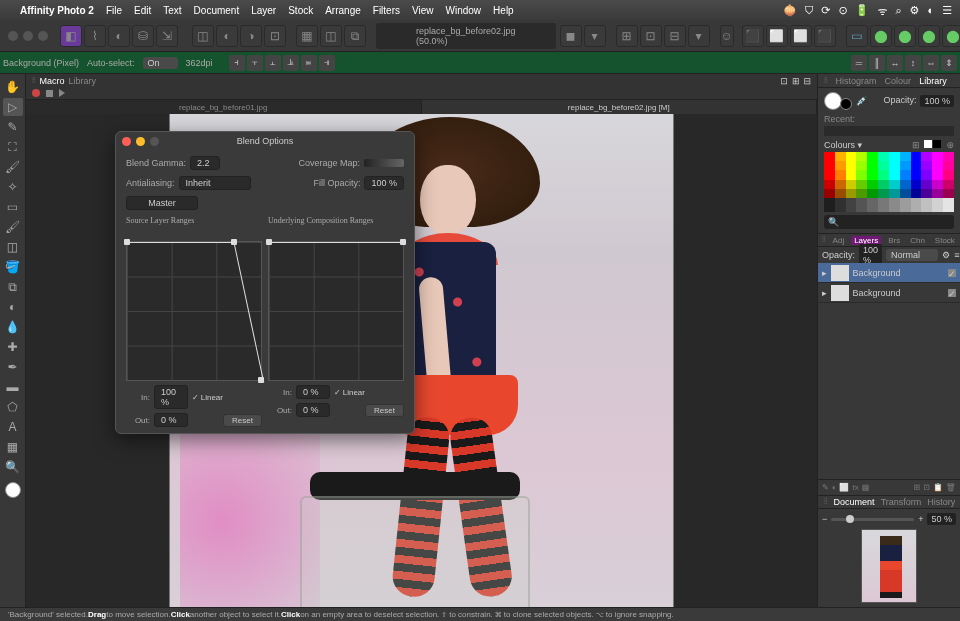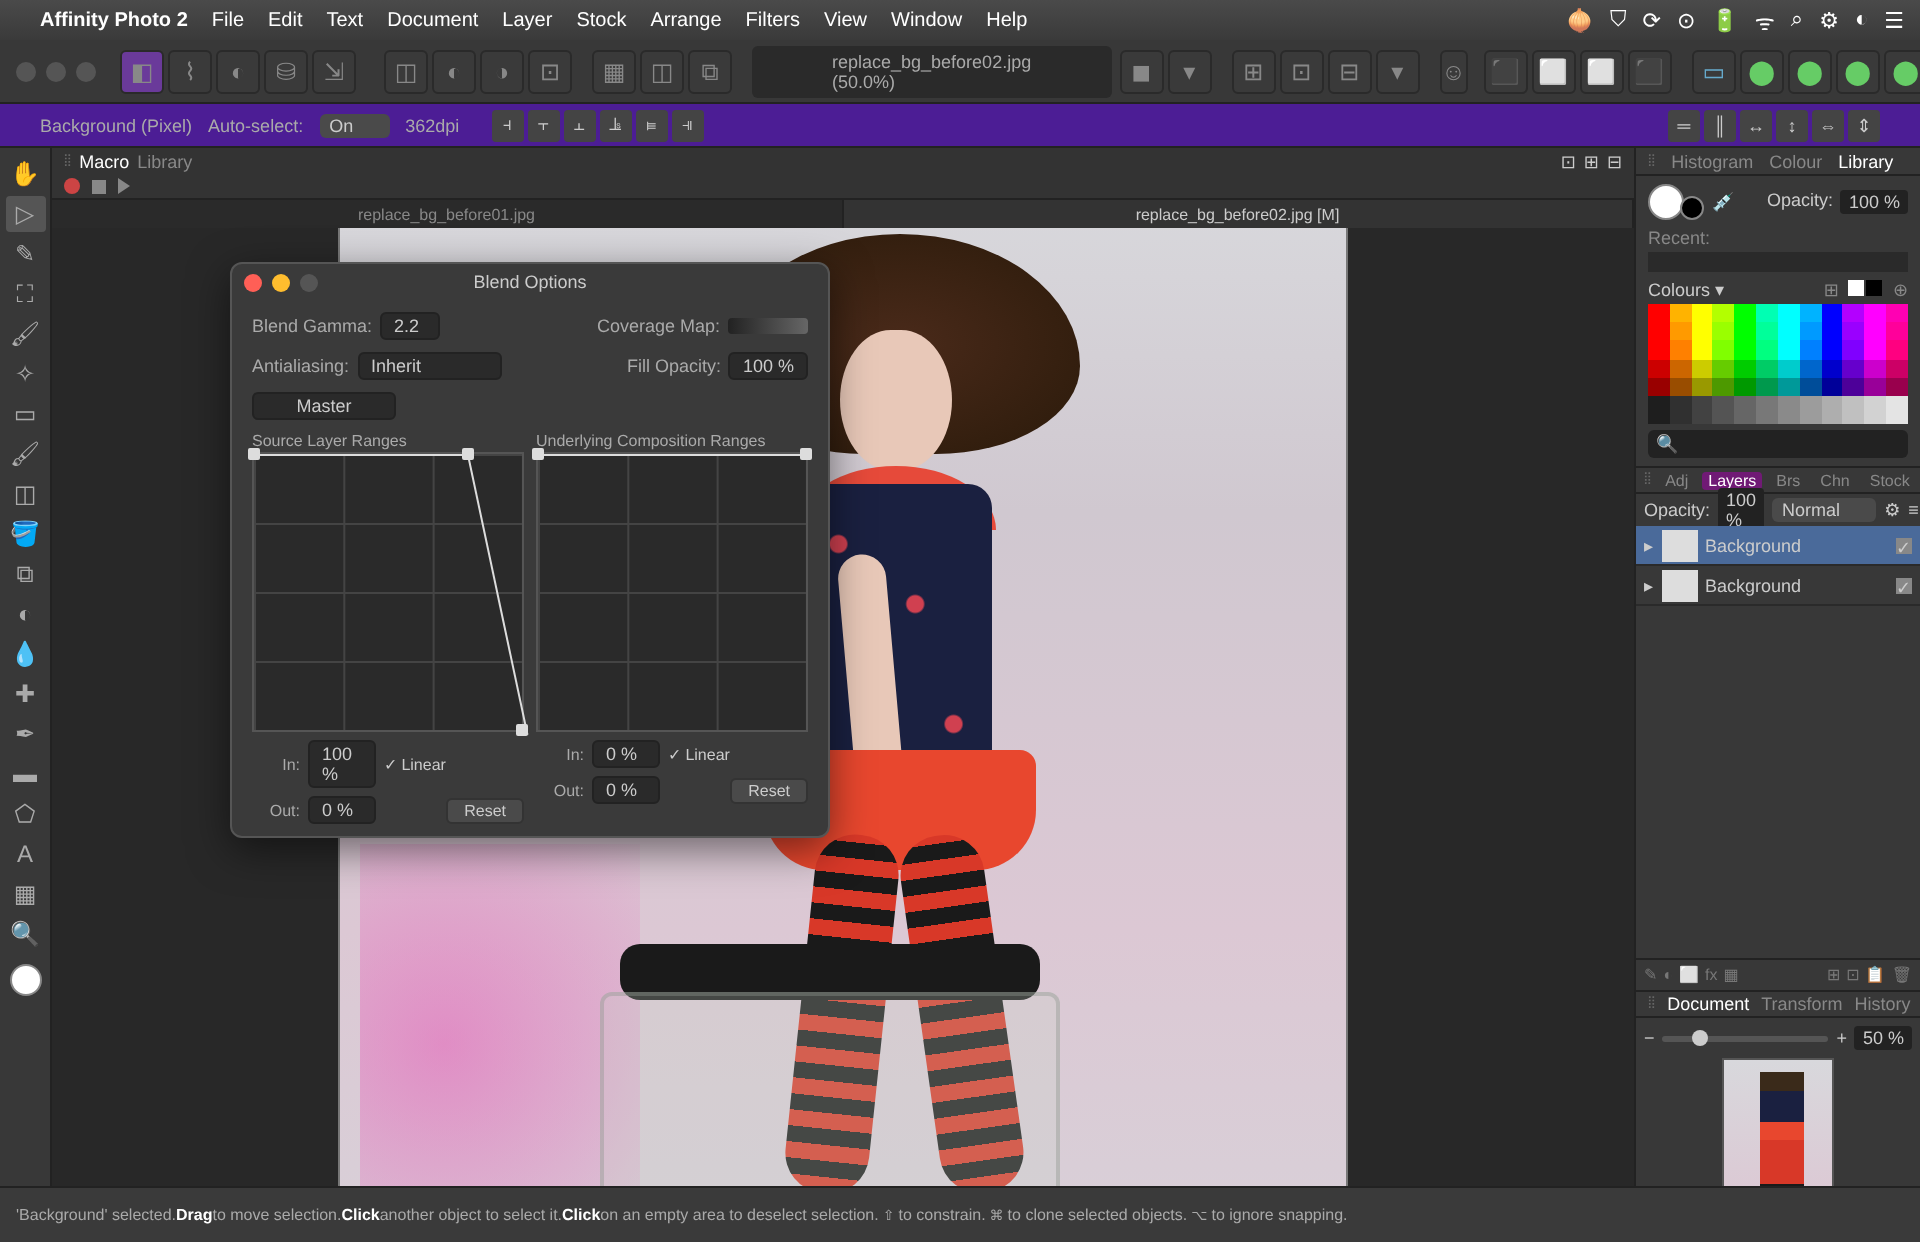--- a/index.html
+++ b/index.html
@@ -10,21 +10,21 @@
 .menubar-item{cursor:pointer;}
 .app-name{font-weight:600;}
 .mac-icons{display:flex;gap:8px;font-size:11px;}
 .toolbar{height:32px;background:#383838;border-bottom:1px solid #222;display:flex;align-items:center;padding:0 8px;gap:4px;}
 .traffic-lights{display:flex;gap:5px;margin-right:8px;}
 .traffic-light{width:10px;height:10px;border-radius:50%;background:#555;}
 .toolbar-btn{width:22px;height:22px;background:#3a3a3a;border:1px solid #2a2a2a;border-radius:3px;display:flex;align-items:center;justify-content:center;cursor:pointer;font-size:12px;color:#888;}
 .toolbar-btn.active{background:#6a3a9a;}
 .toolbar-group{display:flex;gap:2px;margin-right:6px;}
 .doc-title{background:#2a2a2a;padding:3px 40px;border-radius:3px;margin:0 auto;color:#aaa;font-size:9px;}
-.context-toolbar{height:22px;background:#4c1d95;border-bottom:1px solid #222;display:flex;align-items:center;padding:0 20px;gap:8px;font-size:9px;}
+.context-toolbar{height:22px;background:#14532d;border-bottom:1px solid #222;display:flex;align-items:center;padding:0 3px;gap:8px;font-size:9px;}
 .ctx-label{color:#aaa;}
 .ctx-select{background:#4a4a4a;color:#ccc;padding:1px 18px 1px 5px;border-radius:3px;border:none;font-size:9px;position:relative;}
 .ctx-icon-group{display:flex;gap:2px;margin-left:8px;}
 .ctx-icon{width:16px;height:16px;background:#444;border-radius:2px;display:flex;align-items:center;justify-content:center;font-size:9px;cursor:pointer;}
 .main{display:flex;height:calc(100% - 74px - 14px);}
 .left-tools{width:26px;background:#383838;border-right:1px solid #222;display:flex;flex-direction:column;align-items:center;padding-top:4px;gap:2px;}
 .tool{width:20px;height:18px;display:flex;align-items:center;justify-content:center;cursor:pointer;font-size:12px;color:#aaa;border-radius:2px;}
 .tool.active{background:#555;}
 .color-swatch{width:16px;height:16px;border-radius:50%;background:#fff;border:1px solid #888;margin-top:4px;}
 .center-area{flex:1;display:flex;flex-direction:column;position:relative;}
@@ -98,30 +98,30 @@
 .dlg-lights{position:absolute;left:6px;display:flex;gap:5px;}
 .dlg-light{width:9px;height:9px;border-radius:50%;}
 .dlg-body{padding:6px 10px;}
 .dlg-row{display:flex;align-items:center;gap:6px;margin-bottom:6px;font-size:9px;}
 .dlg-row label{color:#aaa;text-align:right;}
 .dlg-row.split{justify-content:space-between;}
 .dlg-input{background:#2a2a2a;color:#ccc;padding:1px 6px;border-radius:3px;border:1px solid #222;font-size:9px;}
 .dlg-select{width:72px;}
 .graphs{display:flex;gap:6px;margin-top:4px;}
 .graph-col{flex:1;}
-.graph-label{font-size:8px;color:#aaa;margin-bottom:1px;}
+.graph-label{font-size:8px;color:#aaa;margin-bottom:16px;font-family:Liberation Serif, serif;}
 .graph{height:140px;background:#2a2a2a;border:1px solid #555;position:relative;}
 .graph-grid{position:absolute;inset:0;background-image:linear-gradient(#444 1px,transparent 1px),linear-gradient(90deg,#444 1px,transparent 1px);background-size:33.33% 25%;}
 .node{position:absolute;width:6px;height:6px;background:#ddd;border-radius:1px;transform:translate(-50%,-50%);}
 .curve-line{position:absolute;background:#ddd;height:1px;transform-origin:left center;}
 .io-row{display:flex;align-items:center;gap:4px;margin-top:4px;font-size:8px;}
 .io-row label{width:24px;text-align:right;color:#aaa;}
 .reset-btn{background:#4a4a4a;padding:1px 8px;border-radius:3px;border:1px solid #333;color:#ccc;font-size:8px;cursor:pointer;}
 .linear-cb{display:flex;align-items:center;gap:2px;}
-.status-bar{position:absolute;bottom:0;left:0;right:0;height:28px;background:#3a3a3a;display:flex;align-items:center;padding:0 8px;font-size:8px;color:#aaa;border-top:1px solid #222;}
+.status-bar{position:absolute;bottom:0;left:0;right:0;height:14px;background:#3a3a3a;display:flex;align-items:center;padding:0 8px;font-size:8px;color:#aaa;border-top:1px solid #222;}
 .status-bar b{color:#fff;font-weight:600;}
 .sym{font-size:7px;margin:0 2px;}
 </style>
 </head>
 <body>
 
 <div class="menubar">
   <div class="menubar-left">
     <span></span>
     <span class="app-name">Affinity Photo 2</span>

